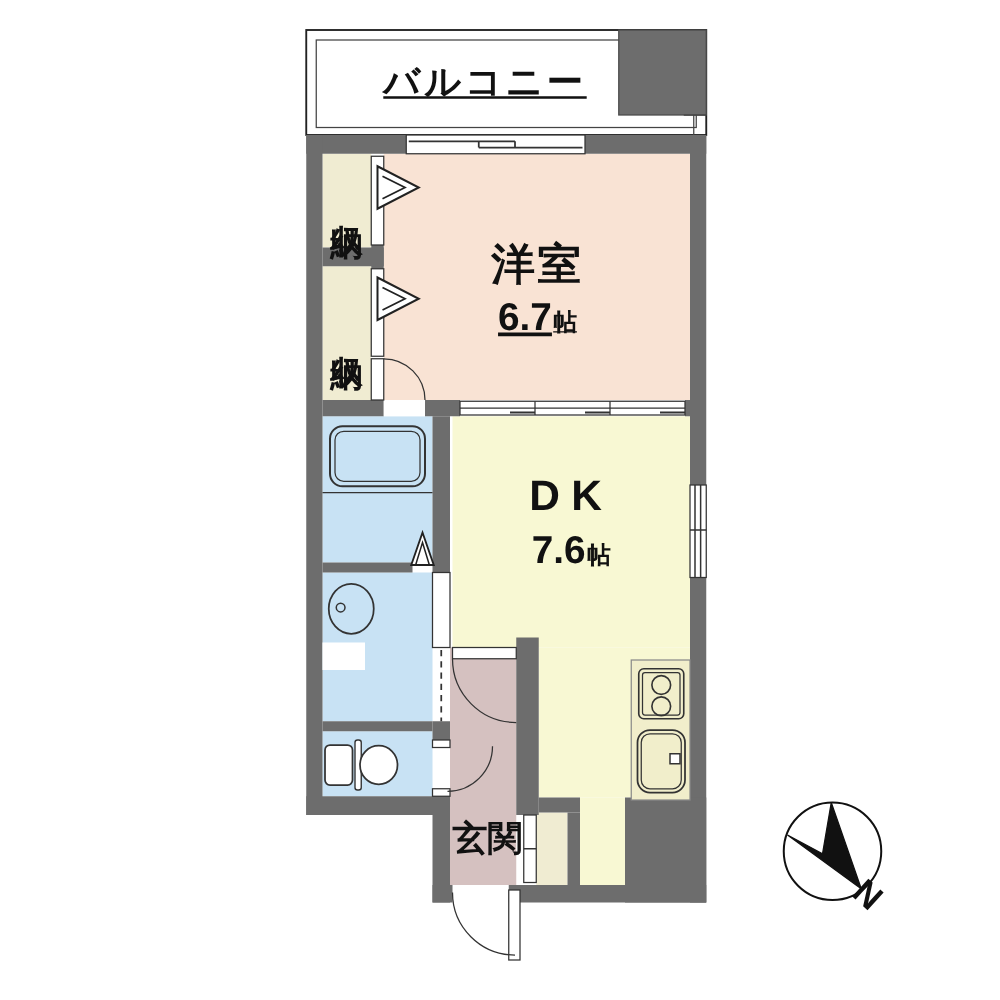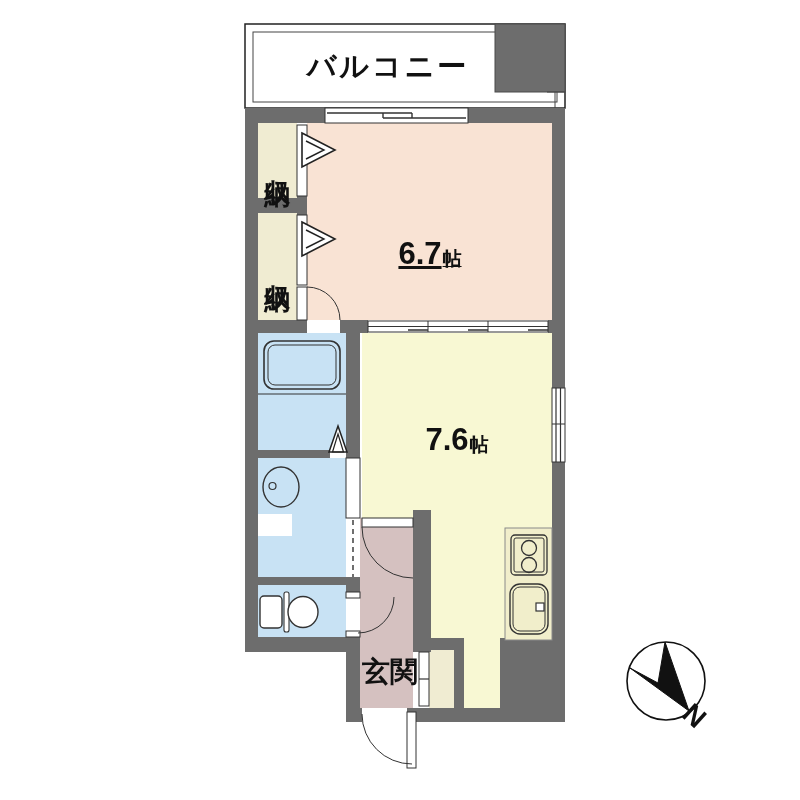--- a/index.html
+++ b/index.html
@@ -5,21 +5,21 @@
   html,body{margin:0;padding:0;background:#fff;}
   #stage{
     position:relative;width:800px;height:800px;background:var(--page-bg,#fff);
     font-family:"Liberation Sans","DejaVu Sans",sans-serif;color:var(--text,#111);
     overflow:hidden;
   }
   #plan-svg{position:absolute;left:0;top:0;width:800px;height:800px;}
   .lbl{position:absolute;font-weight:bold;color:var(--text,#111);line-height:1.05;
        display:flex;align-items:center;justify-content:center;text-align:center;
        pointer-events:none;white-space:nowrap;}
-  .lbl-balcony{left:252px;top:44px;width:272px;height:44px;font-size:29px;letter-spacing:3px;}
+  .lbl-balcony{left:252px;top:44px;width:272px;height:44px;font-size:29px;letter-spacing:3px;text-decoration:underline;}
   .lbl-storage1{left:257px;top:124px;width:40px;height:74px;font-size:26px;
        writing-mode:vertical-rl;text-orientation:upright;letter-spacing:2px;}
   .lbl-storage2{left:257px;top:226px;width:40px;height:80px;font-size:26px;
        writing-mode:vertical-rl;text-orientation:upright;letter-spacing:2px;}
   .lbl-yoshitsu{left:330px;top:192px;width:200px;height:40px;font-size:35px;letter-spacing:2px;}
   .lbl-yoshitsu-size{left:330px;top:236px;width:200px;height:36px;font-size:31px;text-decoration:underline;}
   .lbl-dk{left:357px;top:378px;width:200px;height:40px;font-size:34px;letter-spacing:9px;}
   .lbl-dk-size{left:357px;top:422px;width:200px;height:36px;font-size:31px;}
   .lbl-genkan{left:352px;top:656px;width:76px;height:32px;font-size:28px;font-family:Liberation Serif, serif;}
   .lbl-north{left:676px;top:700px;width:36px;height:32px;font-size:28px;
@@ -185,23 +185,25 @@
 
   <g>
     <circle cx="666" cy="681" r="39" fill="none" stroke="#111" stroke-width="1.6"></circle>
     <polygon points="689,711 665,642 658,683 630,668" fill="#111" stroke="#111" stroke-width="1"></polygon>
   </g>
 </svg>
 
   <div class="lbl lbl-balcony">バルコニー</div>
   <div class="lbl lbl-storage1">収納</div>
   <div class="lbl lbl-storage2">収納</div>
+  <div class="lbl lbl-yoshitsu">洋室</div>
   <div class="lbl lbl-yoshitsu-size">
     <span>6.7</span>
       <span class="size-unit">帖</span>
   </div>
+  <div class="lbl lbl-dk">DK</div>
   <div class="lbl lbl-dk-size">
     <span>7.6</span>
       <span class="size-unit">帖</span>
   </div>
   <div class="lbl lbl-genkan">玄関</div>
   <div class="lbl lbl-north">N</div>
 </div>
 
 </body></html>

